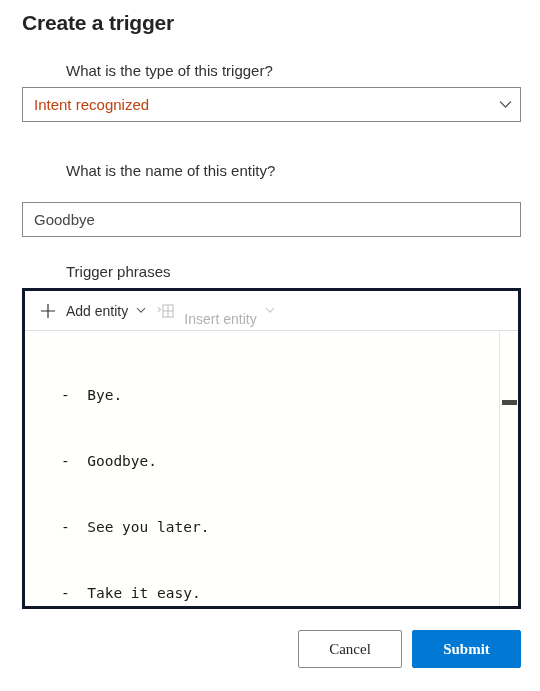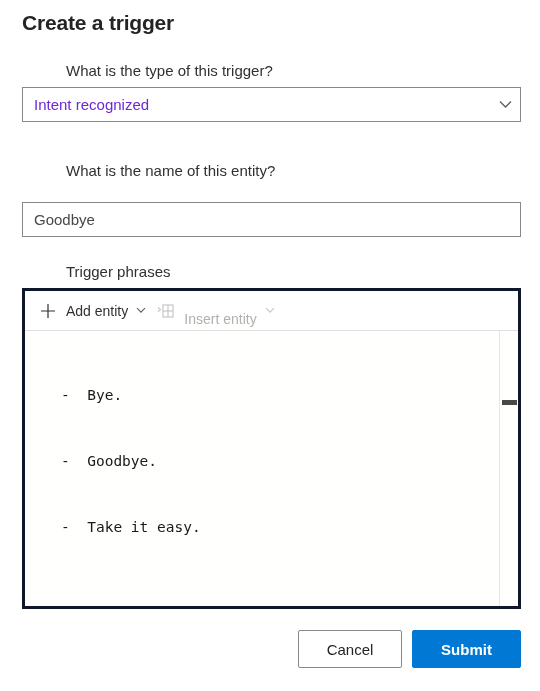--- a/index.html
+++ b/index.html
@@ -60,21 +60,21 @@
     height: 35px;
     box-sizing: border-box;
     border: 1px solid #8a8886;
     background: #ffffff;
     display: flex;
     align-items: center;
     cursor: pointer;
   }
   .dropdown-value {
     font-size: 15px;
-    color: #6d28d9;
+    color: #c2410c;
     padding-left: 11px;
     flex: 1 1 auto;
     white-space: nowrap;
     overflow: hidden;
   }
   .chev {
     width: 30px;
     height: 33px;
     display: flex;
     align-items: center;
@@ -202,21 +202,21 @@
     height: 5px;
     background: #4a4846;
     border-radius: 0;
   }
 
   
   .btn {
     position: absolute;
     height: 38px;
     box-sizing: border-box;
-    font-family: Liberation Sans, sans-serif;
+    font-family: Liberation Serif, serif;
     font-size: 15px;
     cursor: pointer;
     border-radius: 2px;
     display: flex;
     align-items: center;
     justify-content: center;
   }
   .btn-cancel {
     left: 298px;
     top: 630px;
@@ -293,20 +293,21 @@
           </svg>
         </span>
       </div>
 
     </div>
 
     <div class="editor-body">
       <div class="code-lines">
         <div class="code-line">-  Bye.</div>
         <div class="code-line">-  Goodbye.</div>
+        <div class="code-line">-  See you later.</div>
         <div class="code-line">-  Take it easy.</div>
       </div>
       <div class="vscroll">
         <div class="vscroll-thumb"></div>
       </div>
     </div>
 
   </div>
 
   <div class="btn btn-cancel">Cancel</div>

